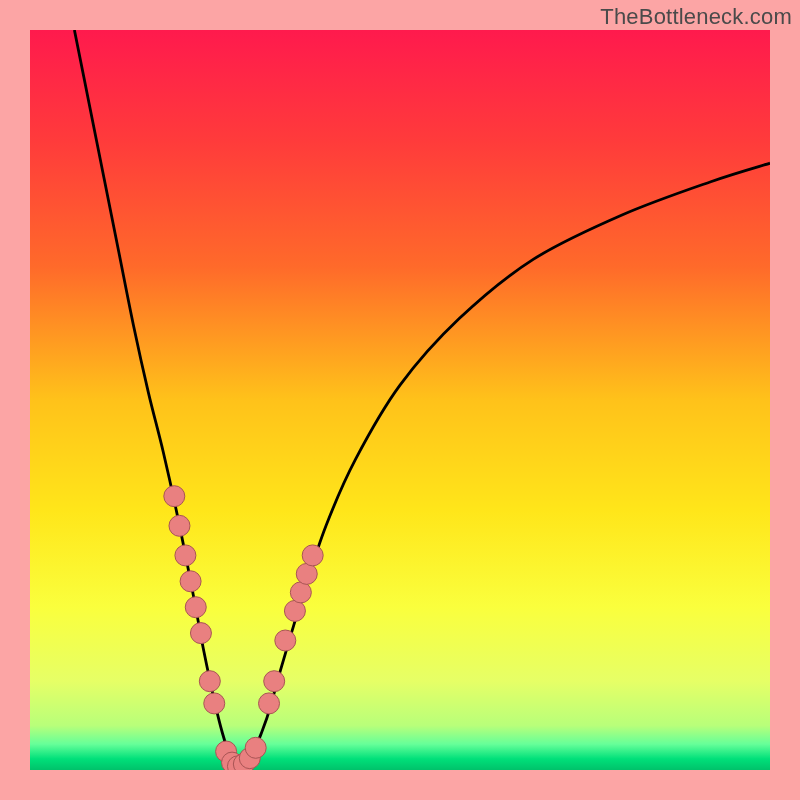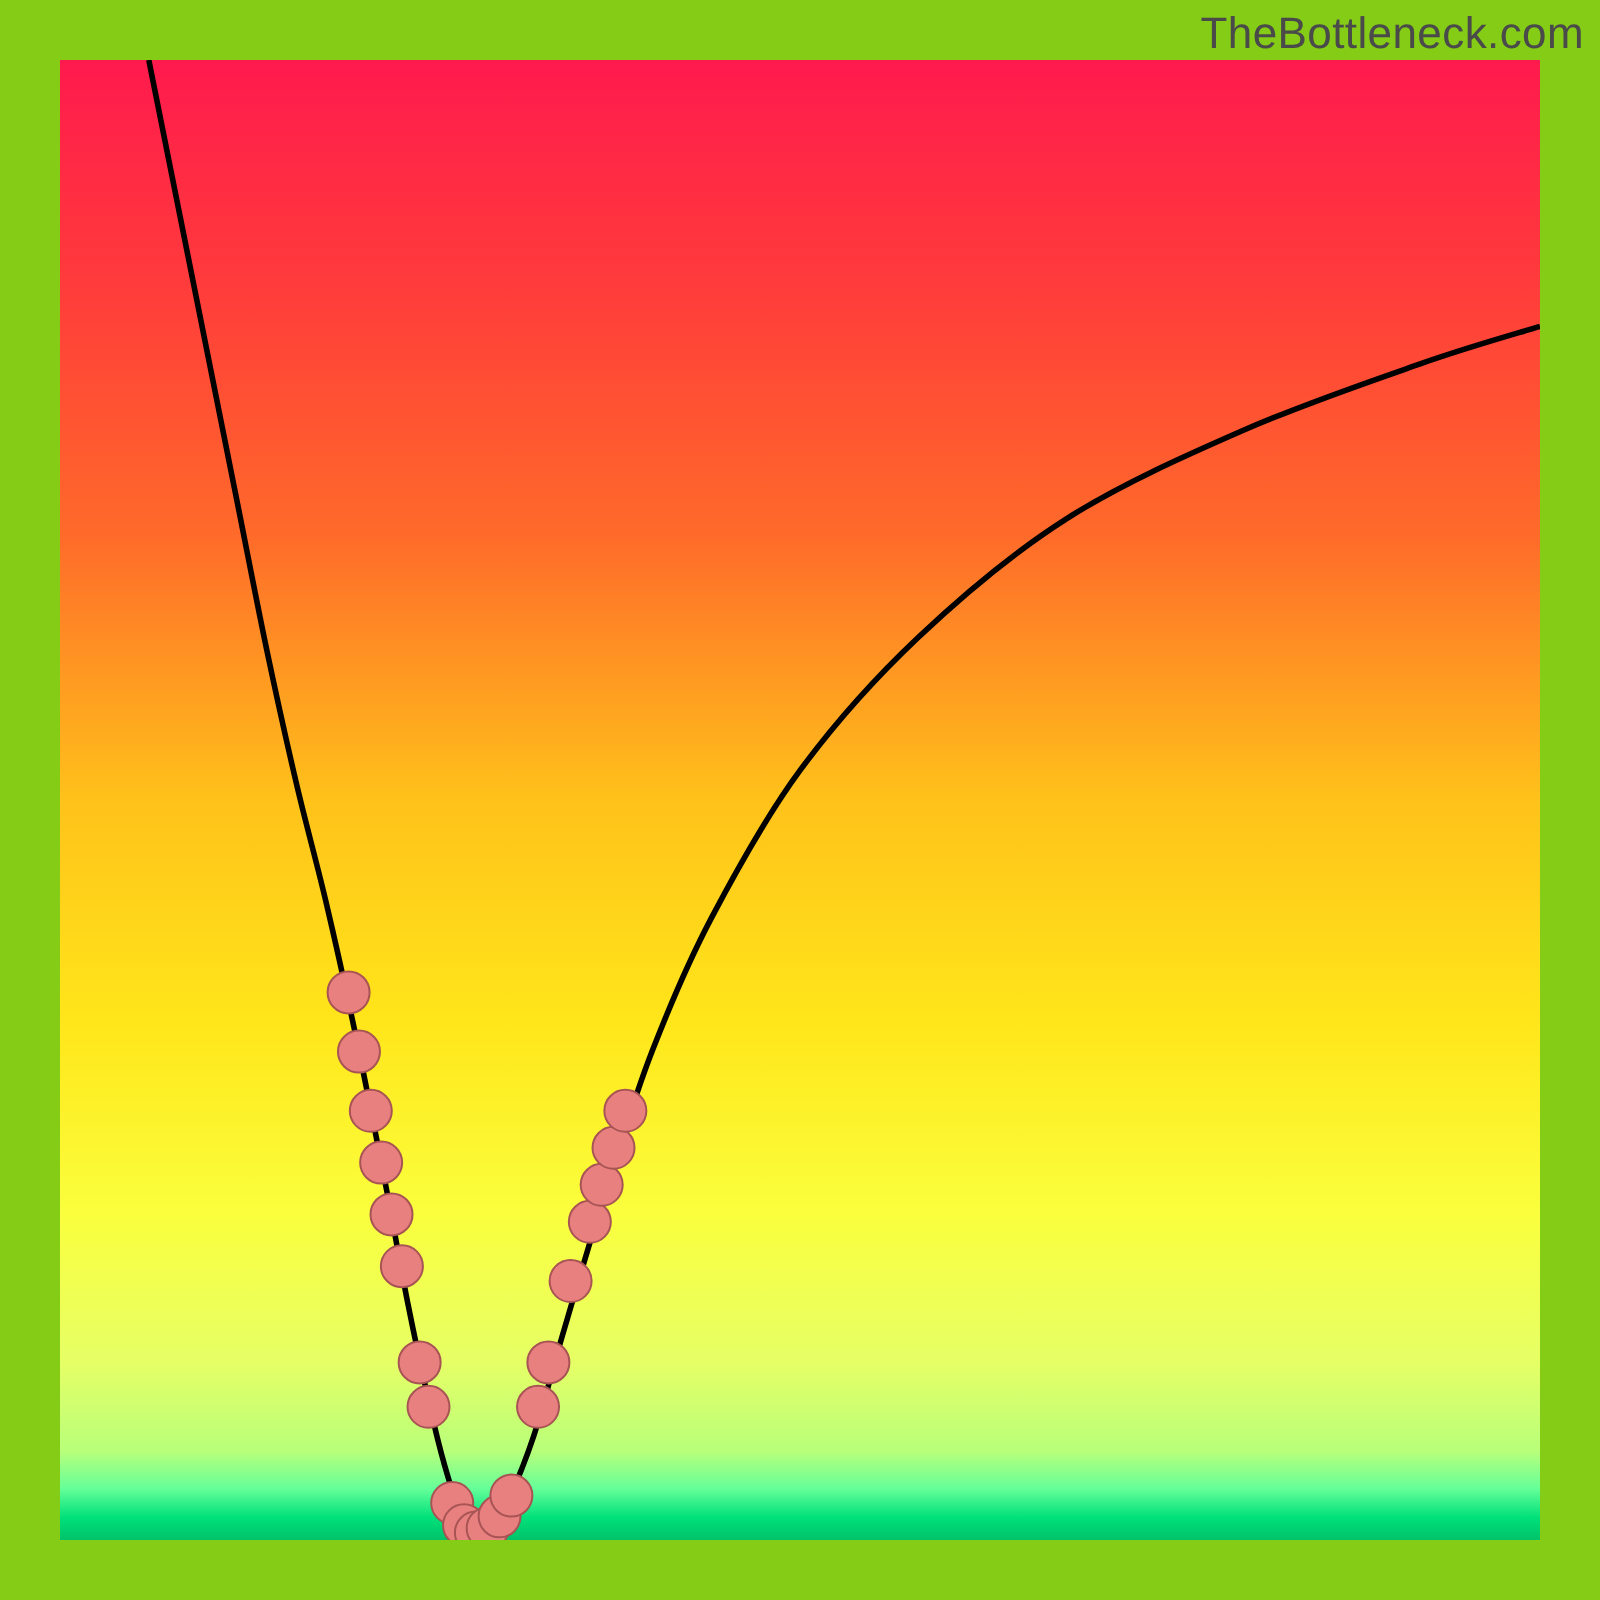--- a/index.html
+++ b/index.html
@@ -7,21 +7,21 @@
     padding: 0;
     width: 800px;
     height: 800px;
     background: #000;
     overflow: hidden;
   }
   .chart-wrap {
     position: relative;
     width: 800px;
     height: 800px;
-    background: #84cc16;
+    background: #fca5a5;
   }
   .plot-area {
     position: absolute;
     left: 30px;
     top: 30px;
     width: 740px;
     height: 740px;
     overflow: hidden;
   }
   .watermark {

